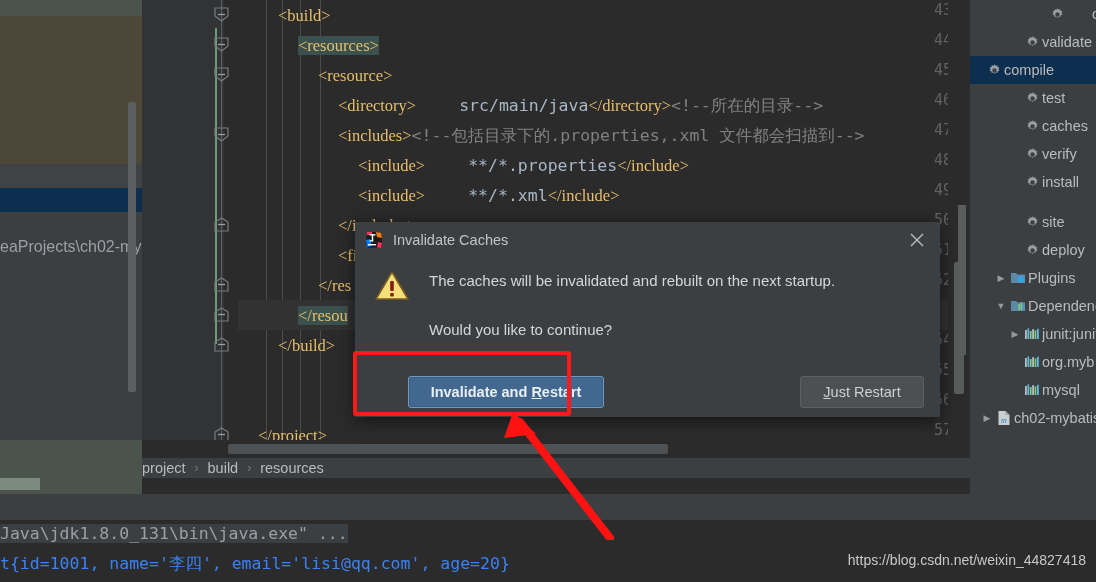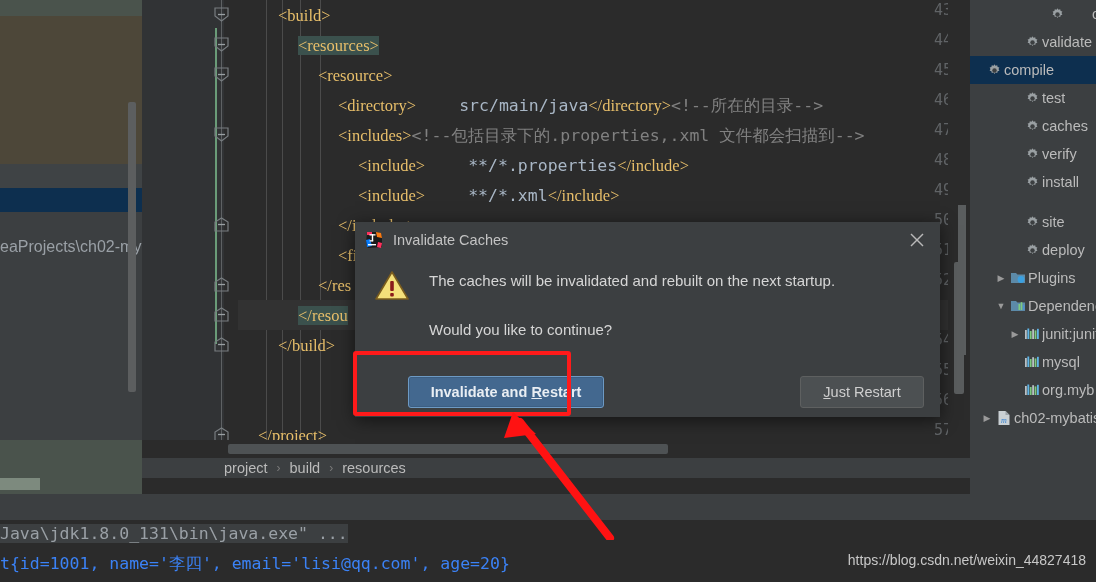--- a/index.html
+++ b/index.html
@@ -49,21 +49,21 @@
   .row-hl { position: absolute; left: 96px; right: 0; height: 30px; background: #323232; }
 
   .v-scroll { position: absolute; left: 812px; top: 262px; width: 10px; height: 132px; background: #5a5d5e; border-radius: 2px; }
   .v-scroll-track { position: absolute; left: 806px; top: 0; width: 22px; height: 456px; background: #2b2b2b; }
 
   .h-scroll-area { position: absolute; left: 142px; top: 440px; width: 828px; height: 18px; background: #2b2b2b; }
   .h-scroll { position: absolute; left: 86px; top: 4px; width: 440px; height: 10px; background: #4e5254; border-radius: 2px; }
 
   
   .breadcrumb { position: absolute; left: 142px; top: 458px; width: 828px; height: 20px;
-                background: #3c3f41; display: flex; align-items: center; padding-left: 82px;
+                background: #3c3f41; display: flex; align-items: center; 
                 font-size: 14.5px; color: #bbbbbb; }
   .bc-sep { color: #7a7a7a; margin: 0 9px; font-size: 12px; }
   .bc-item { cursor: default; }
 
   
   .right-panel { position: absolute; left: 970px; top: 0; width: 126px; height: 494px; background: #3c3f41; }
   .mv-row { position: relative; height: 28px; display: flex; align-items: center; font-size: 14.5px; color: #bbbbbb; white-space: nowrap; }
   .mv-row.sel { background: #0d2f4f; }
   .mv-arrow { width: 14px; text-align: center; font-size: 9px; color: #9a9a9a; flex: 0 0 14px; }
   .mv-icon { flex: 0 0 20px; display: flex; align-items: center; justify-content: center; }
@@ -342,35 +342,35 @@
           <span class="mv-icon">
             <svg width="16" height="14" viewBox="0 0 16 14">
               <rect x="1" y="3" width="1.8" height="9" fill="#b9c0c4"></rect>
               <rect x="3.4" y="1.5" width="1.8" height="10.5" fill="#5fb5e8"></rect>
               <rect x="5.8" y="4" width="1.8" height="8" fill="#7ecb7e"></rect>
               <rect x="8.2" y="2.2" width="1.8" height="9.8" fill="#b9c0c4"></rect>
               <rect x="10.6" y="3.4" width="1.8" height="8.6" fill="#7ecb7e"></rect>
               <rect x="13" y="1.8" width="1.8" height="10.2" fill="#5fb5e8"></rect>
             </svg>
           </span>
-          <span class="mv-label">mysql</span>
+          <span class="mv-label">org.myb</span>
         </div>
         <div class="mv-row" style="padding-left: 38px;">
           <span class="mv-arrow"></span>
           <span class="mv-icon">
             <svg width="16" height="14" viewBox="0 0 16 14">
               <rect x="1" y="3" width="1.8" height="9" fill="#b9c0c4"></rect>
               <rect x="3.4" y="1.5" width="1.8" height="10.5" fill="#5fb5e8"></rect>
               <rect x="5.8" y="4" width="1.8" height="8" fill="#7ecb7e"></rect>
               <rect x="8.2" y="2.2" width="1.8" height="9.8" fill="#b9c0c4"></rect>
               <rect x="10.6" y="3.4" width="1.8" height="8.6" fill="#7ecb7e"></rect>
               <rect x="13" y="1.8" width="1.8" height="10.2" fill="#5fb5e8"></rect>
             </svg>
           </span>
-          <span class="mv-label">org.myb</span>
+          <span class="mv-label">mysql</span>
         </div>
         <div class="mv-row" style="padding-left: 10px;">
           <span class="mv-arrow">▶</span>
           <span class="mv-icon">
             <svg width="16" height="16" viewBox="0 0 16 16">
               <path d="M2.5 1h7L13.5 5v10h-11z" fill="#c9d0d4"></path>
               <path d="M9.5 1l4 4h-4z" fill="#9aa2a7"></path>
               <text x="5" y="13" font-size="8" fill="#2f7fd0" font-family="serif" font-style="italic">m</text>
             </svg>
           </span>

